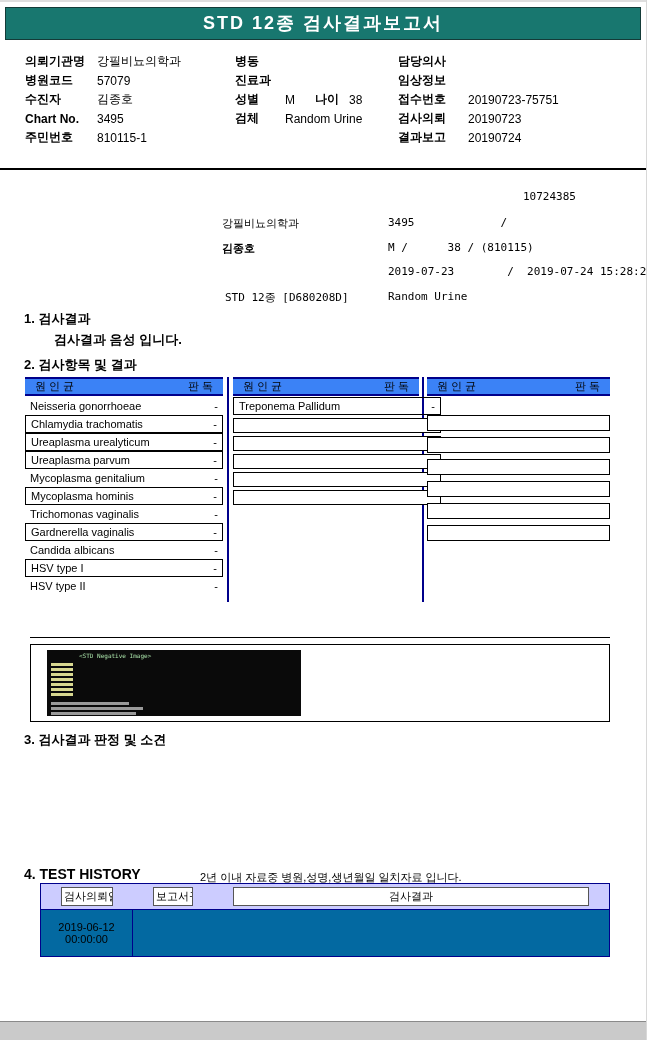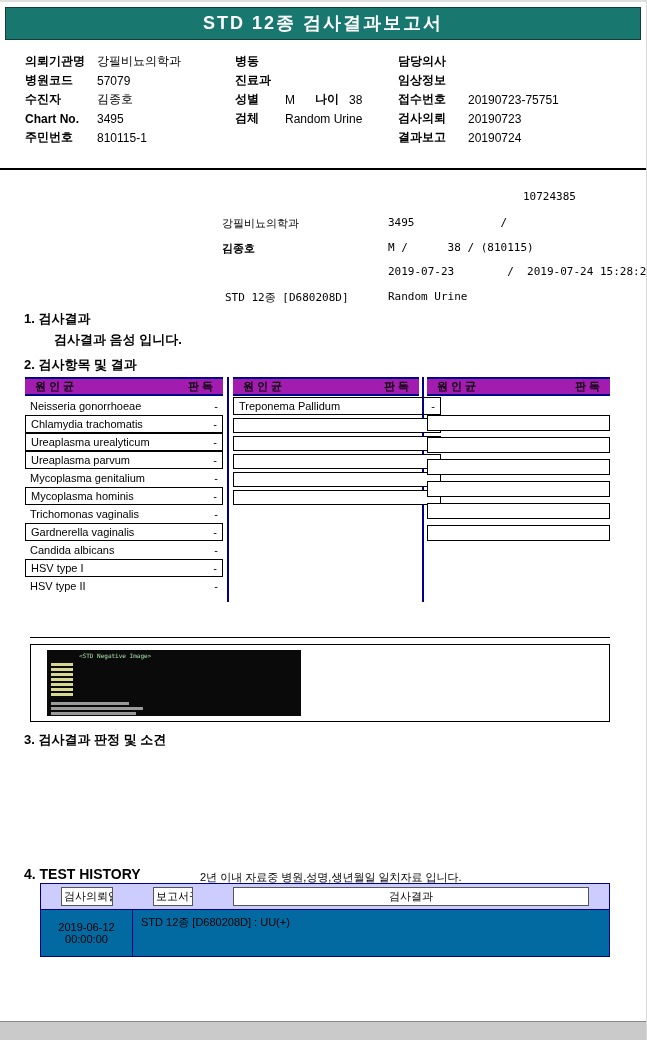--- a/index.html
+++ b/index.html
@@ -43,21 +43,21 @@
 
   
   .sec-title { position:absolute; font-size:13px; font-weight:bold; white-space:nowrap; }
   .sec-body  { position:absolute; font-size:13px; font-weight:bold; white-space:nowrap; }
   .s4-note   { position:absolute; font-size:11px; white-space:nowrap; }
 
   
   .res-head {
     position:absolute; height:19px; border-top:2px solid #00008B; border-bottom:2px solid #00008B;
     display:flex; justify-content:space-between; align-items:center; padding:0 10px;
-    font-size:11px; font-weight:bold; background:#a21caf;
+    font-size:11px; font-weight:normal; background:#3b82f6;
   }
   .vline { position:absolute; width:2px; background:#00008B; }
   .res-col { position:absolute; }
   .res-row {
     height:18px; display:flex; justify-content:space-between; align-items:center;
     padding:0 5px; font-size:11px; white-space:nowrap;
   }
   .res-row.boxed { border:1px solid #000; }
   .empty-box { border:1px solid #000; background:#fff; width:100%; }
   .eb2 { height:15px; margin-top:3px; }
@@ -301,18 +301,17 @@
       </div>
       <div class="hist-hcell hc2">
         <div class="inner">보고서구분</div>
       </div>
       <div class="hist-hcell hc3">
         <div class="inner">검사결과</div>
       </div>
     </div>
     <div class="hist-body">
       <div class="hist-cell hb1">2019-06-12 00:00:00</div>
-      <div class="hist-cell hb3">STD 12종 [D680208D] : UU(+)</div>
     </div>
   </div>
 
   <div class="bottom-strip"></div>
 </div>
 
 </body></html>

